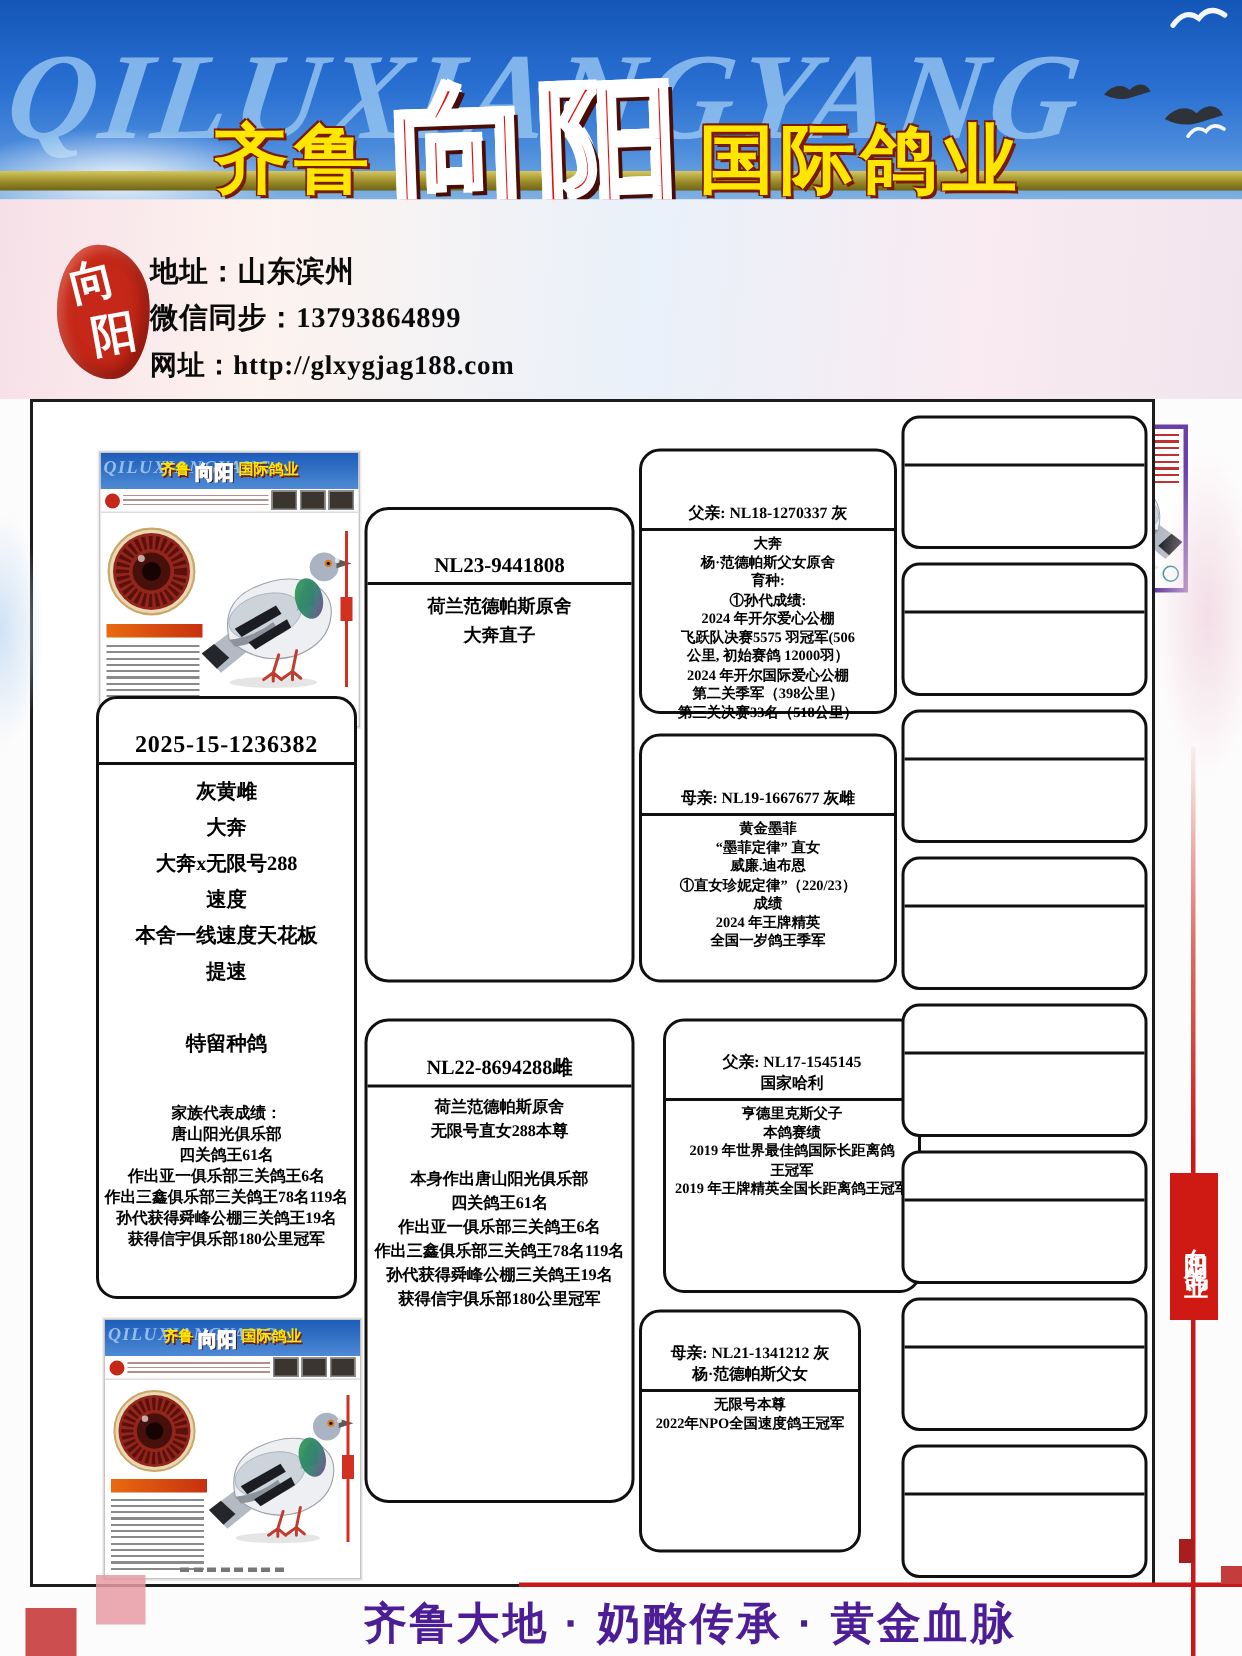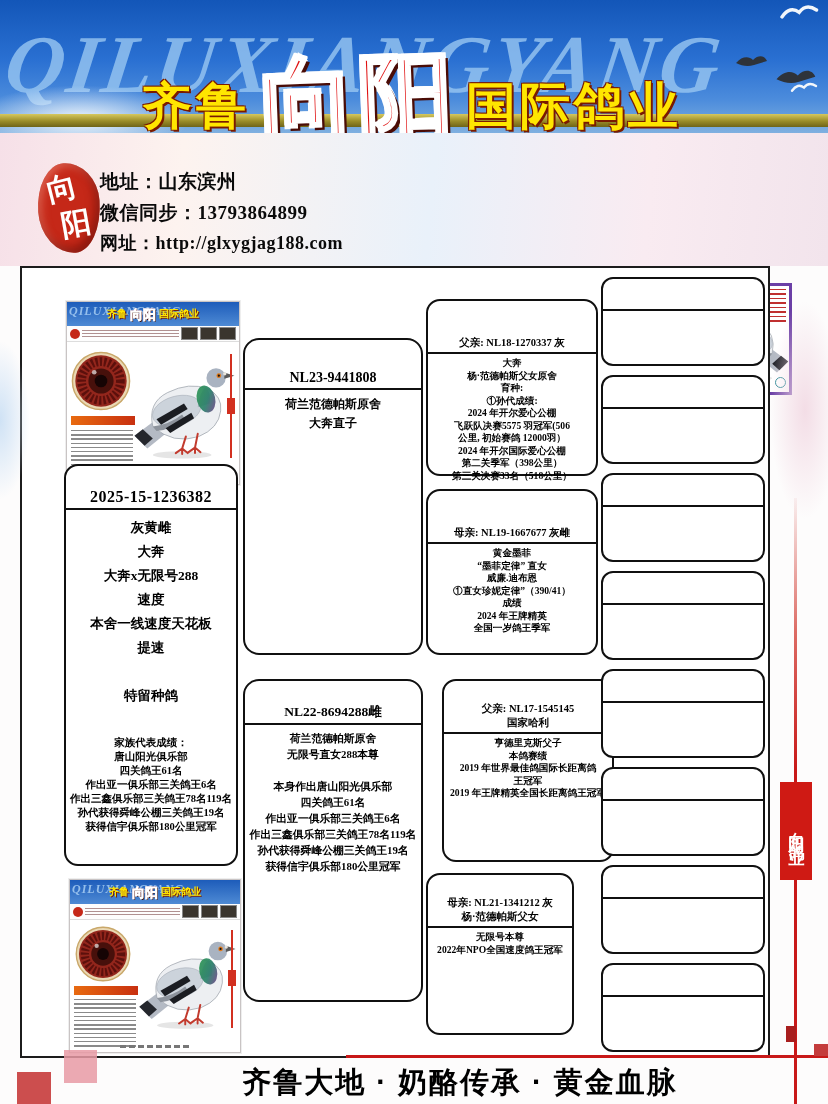--- a/index.html
+++ b/index.html
@@ -110,21 +110,21 @@
   .red-vline{position:absolute;left:794px;top:498px;width:3px;height:606px;
     background:linear-gradient(180deg,rgba(230,170,170,.15) 0%,rgba(210,60,50,.75) 22%,#c81818 45%,#c81818 100%);}
   .side-tab{position:absolute;left:780px;top:782px;width:32px;height:98px;background:#cf1a14;
     display:flex;align-items:center;justify-content:center;
     writing-mode:vertical-rl;color:#fff;font-weight:900;font-size:16px;letter-spacing:6px;
     font-family:"Liberation Serif","DejaVu Serif",serif;}
   .red-hline{position:absolute;left:346px;top:1055px;width:482px;height:3px;background:#c81818;}
   .sq{position:absolute;}
 
   .slogan{position:absolute;left:92px;top:1063px;width:736px;text-align:center;
-    font-size:29px;font-weight:900;color:#000000;letter-spacing:2px;
+    font-size:29px;font-weight:900;color:#4c1d95;letter-spacing:2px;
     font-family:"Liberation Sans","DejaVu Sans",sans-serif;}
 
   
   .tint{position:absolute;border-radius:50%;pointer-events:none;}
 </style>
 </head>
 <body>
 
 <svg width="0" height="0" style="position:absolute">
   <defs>
@@ -370,21 +370,21 @@
         </div>
     </div>
     <div class="pbox gp" style="left:404px;top:221px;width:172px;height:166px;">
       <div class="head">
           <div>母亲: NL19-1667677 灰雌</div>
         </div>
       <div class="body">
           <div>黄金墨菲</div>
           <div>“墨菲定律” 直女</div>
           <div>威廉.迪布恩</div>
-          <div>①直女珍妮定律”（390/41）</div>
+          <div>①直女珍妮定律”（220/23）</div>
           <div>成绩</div>
           <div>2024 年王牌精英</div>
           <div>全国一岁鸽王季军</div>
         </div>
     </div>
     <div class="pbox gp" style="left:404px;top:411px;width:172px;height:183px;margin-left:16px;">
       <div class="head">
           <div>父亲: NL17-1545145</div>
           <div>国家哈利</div>
         </div>

